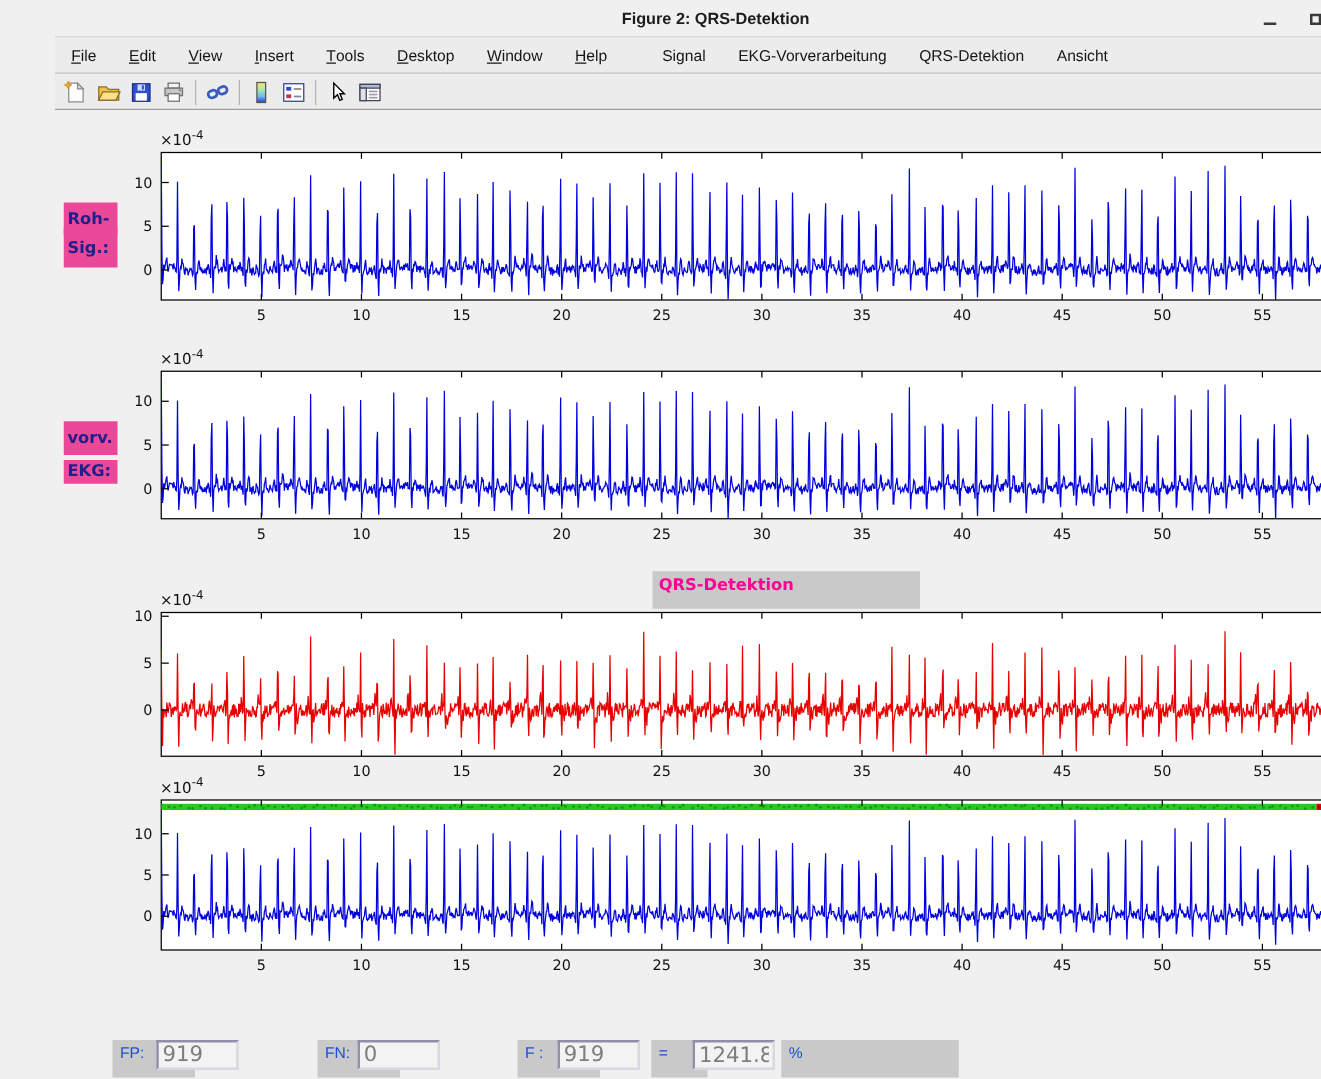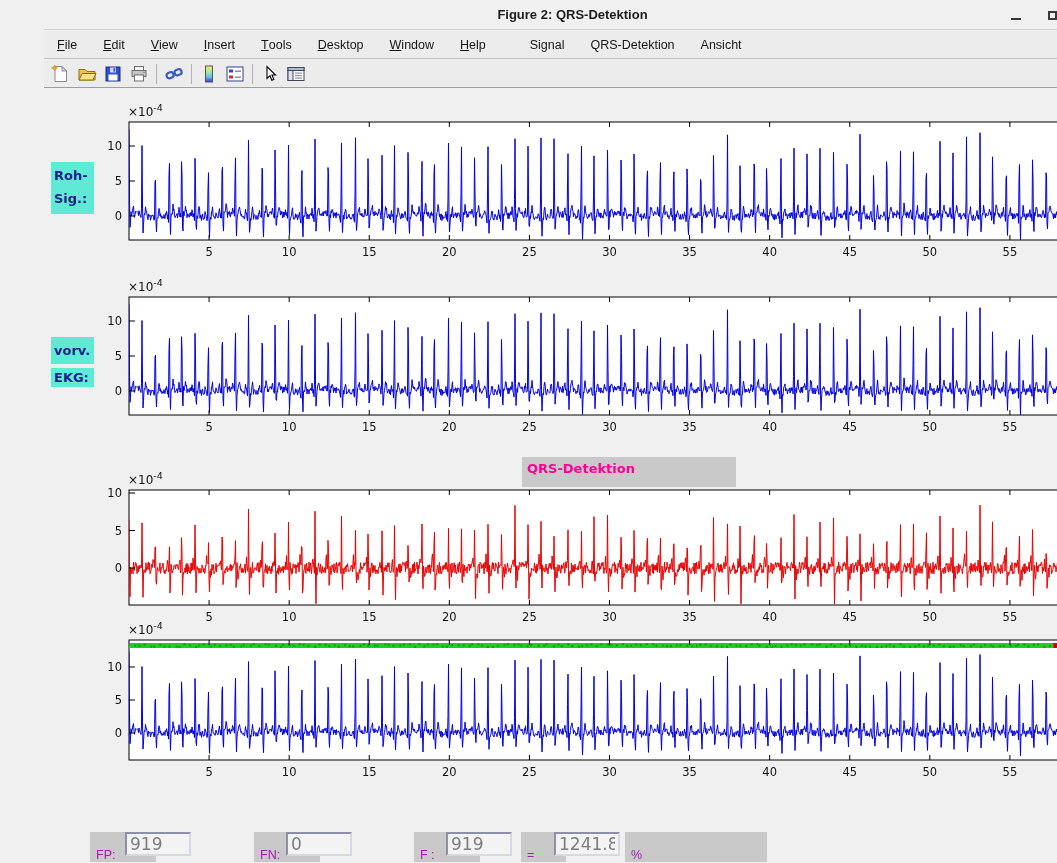--- a/index.html
+++ b/index.html
@@ -22,29 +22,29 @@
   .menu-item{padding:0 13px;height:100%;display:flex;align-items:center;cursor:default;}
   .menu-item.gapbefore{margin-left:18px;}
   .menu-item .ul{text-decoration:underline;}
   
   #toolbar{position:absolute;left:0;top:60px;width:1057px;height:28px;background:#ececec;
            border-bottom:1px solid #9e9e9e;display:flex;align-items:center;padding-left:4px;}
   .tb-icon{width:26px;height:24px;display:flex;align-items:center;justify-content:center;cursor:default;}
   .tb-sep{width:1px;height:20px;background:#b2b2b2;margin:0 4px;}
   
   #plotsvg{position:absolute;left:0;top:0;z-index:1;pointer-events:none;}
-  .side-label{position:absolute;left:7px;width:43px;background:#5eead4;color:#20208c;
+  .side-label{position:absolute;left:7px;width:43px;background:#ec4899;color:#20208c;
               font-family:"DejaVu Sans",sans-serif;font-weight:bold;font-size:13px;
               display:flex;align-items:center;padding-left:3px;z-index:2;}
   #qrs-title-box{position:absolute;left:478px;top:457px;width:214px;height:30px;background:#c9c9c9;
                  z-index:2;display:flex;align-items:flex-start;padding:4px 0 0 5px;}
   #qrs-title-box span{color:#ff0096;font-family:"DejaVu Sans",sans-serif;font-weight:bold;font-size:13px;}
   
   .stat-box{position:absolute;top:832px;height:30px;background:#c9c9c9;z-index:2;
-            font-size:12.5px;color:#a21caf;display:flex;align-items:flex-end;padding:3px 0 0 6px;}
+            font-size:12.5px;color:#1d4ed8;display:flex;align-items:flex-start;padding:3px 0 0 6px;}
   .stat-field{position:absolute;top:832px;height:24px;width:66px;z-index:3;
               background:#f3f3f3;border:2px solid;border-color:#8f90a8 #d8d8e2 #d8d8e2 #8f90a8;
               font-family:"DejaVu Sans",sans-serif;font-size:17px;color:#7d7d7d;padding:1px 3px;}
 </style>
 </head>
 <body>
 
 <div id="win">
 
   <div id="titlebar">
@@ -63,20 +63,21 @@
   <div id="menubar">
       <span class="menu-item"><span class="ul">F</span>ile</span>
       <span class="menu-item"><span class="ul">E</span>dit</span>
       <span class="menu-item"><span class="ul">V</span>iew</span>
       <span class="menu-item"><span class="ul">I</span>nsert</span>
       <span class="menu-item"><span class="ul">T</span>ools</span>
       <span class="menu-item"><span class="ul">D</span>esktop</span>
       <span class="menu-item"><span class="ul">W</span>indow</span>
       <span class="menu-item"><span class="ul">H</span>elp</span>
       <span class="menu-item gapbefore">Signal</span>
+      <span class="menu-item">EKG-Vorverarbeitung</span>
       <span class="menu-item">QRS-Detektion</span>
       <span class="menu-item">Ansicht</span>
     </div>
 
   <div id="toolbar">
       <div class="tb-icon">
         <svg width="20" height="20" viewBox="0 0 20 20">
           <path d="M4 2.5h7l4.5 4.5v10.5H4z" fill="#fdfdfd" stroke="#8a8a8a"></path>
           <path d="M11 2.5l4.5 4.5H11z" fill="#dcdcdc" stroke="#8a8a8a"></path>
           <path d="M3.5 1l1 2 2 1-2 1-1 2-1-2-2-1 2-1z" fill="#f5a623" stroke="#c77b12" stroke-width="0.5"></path>

